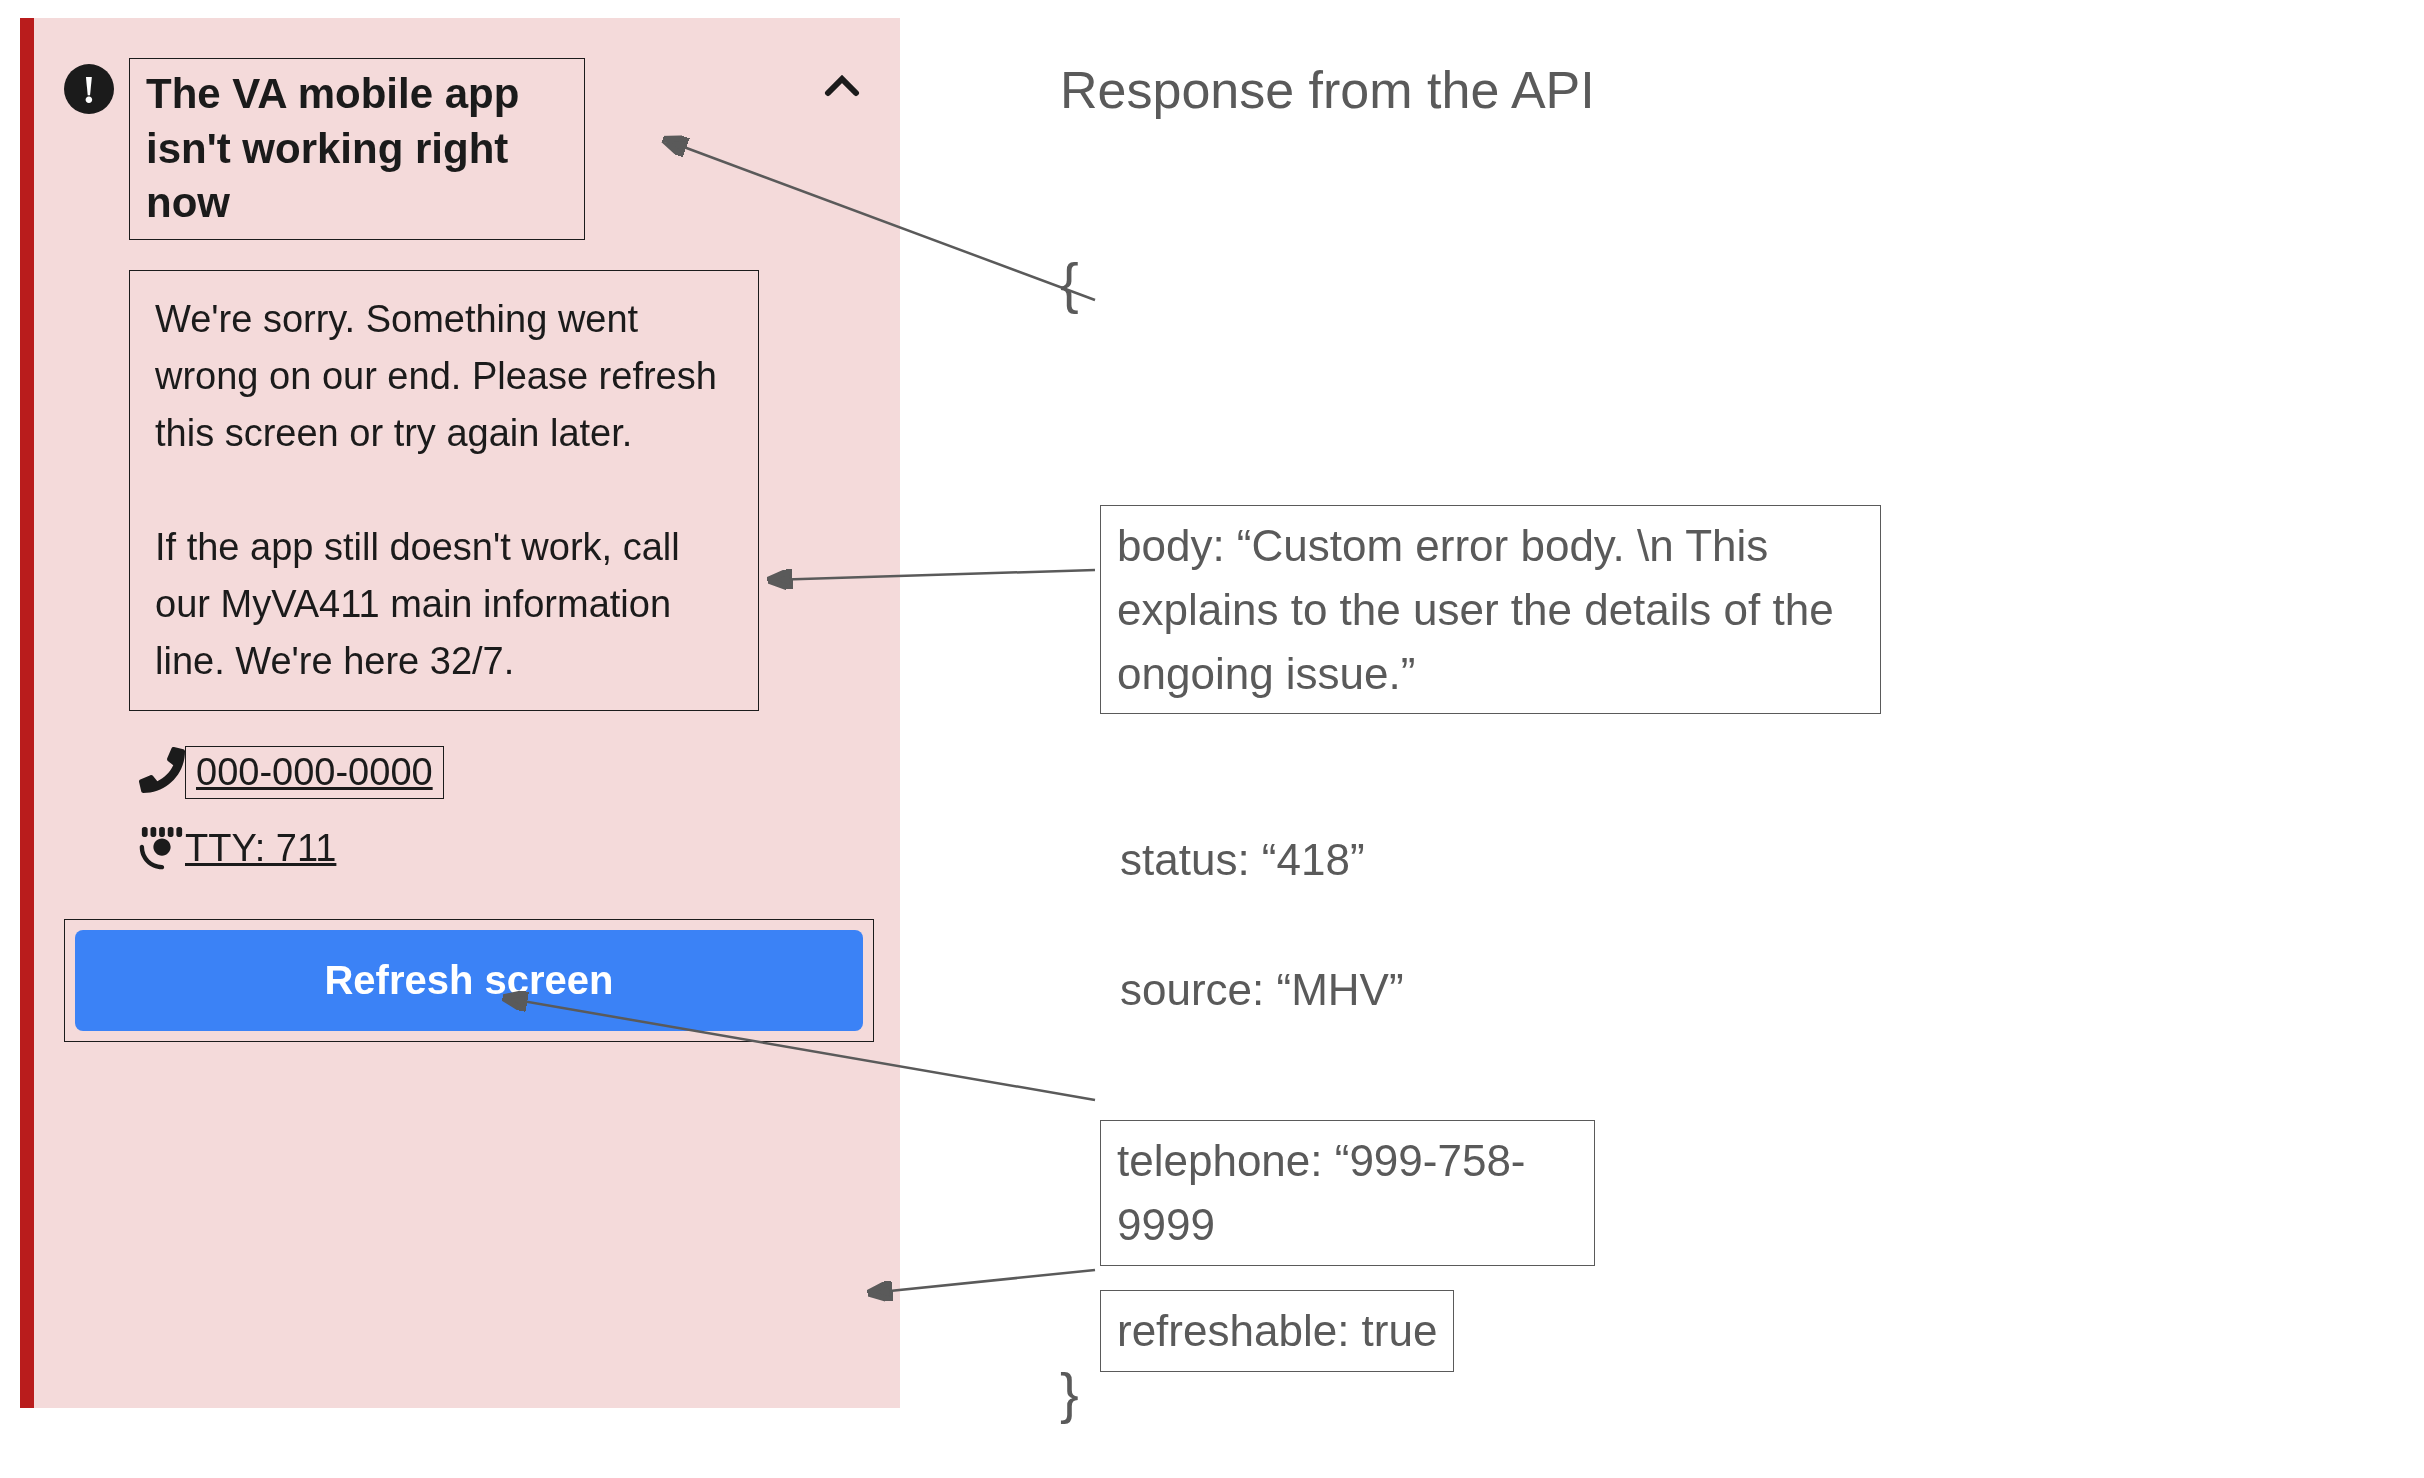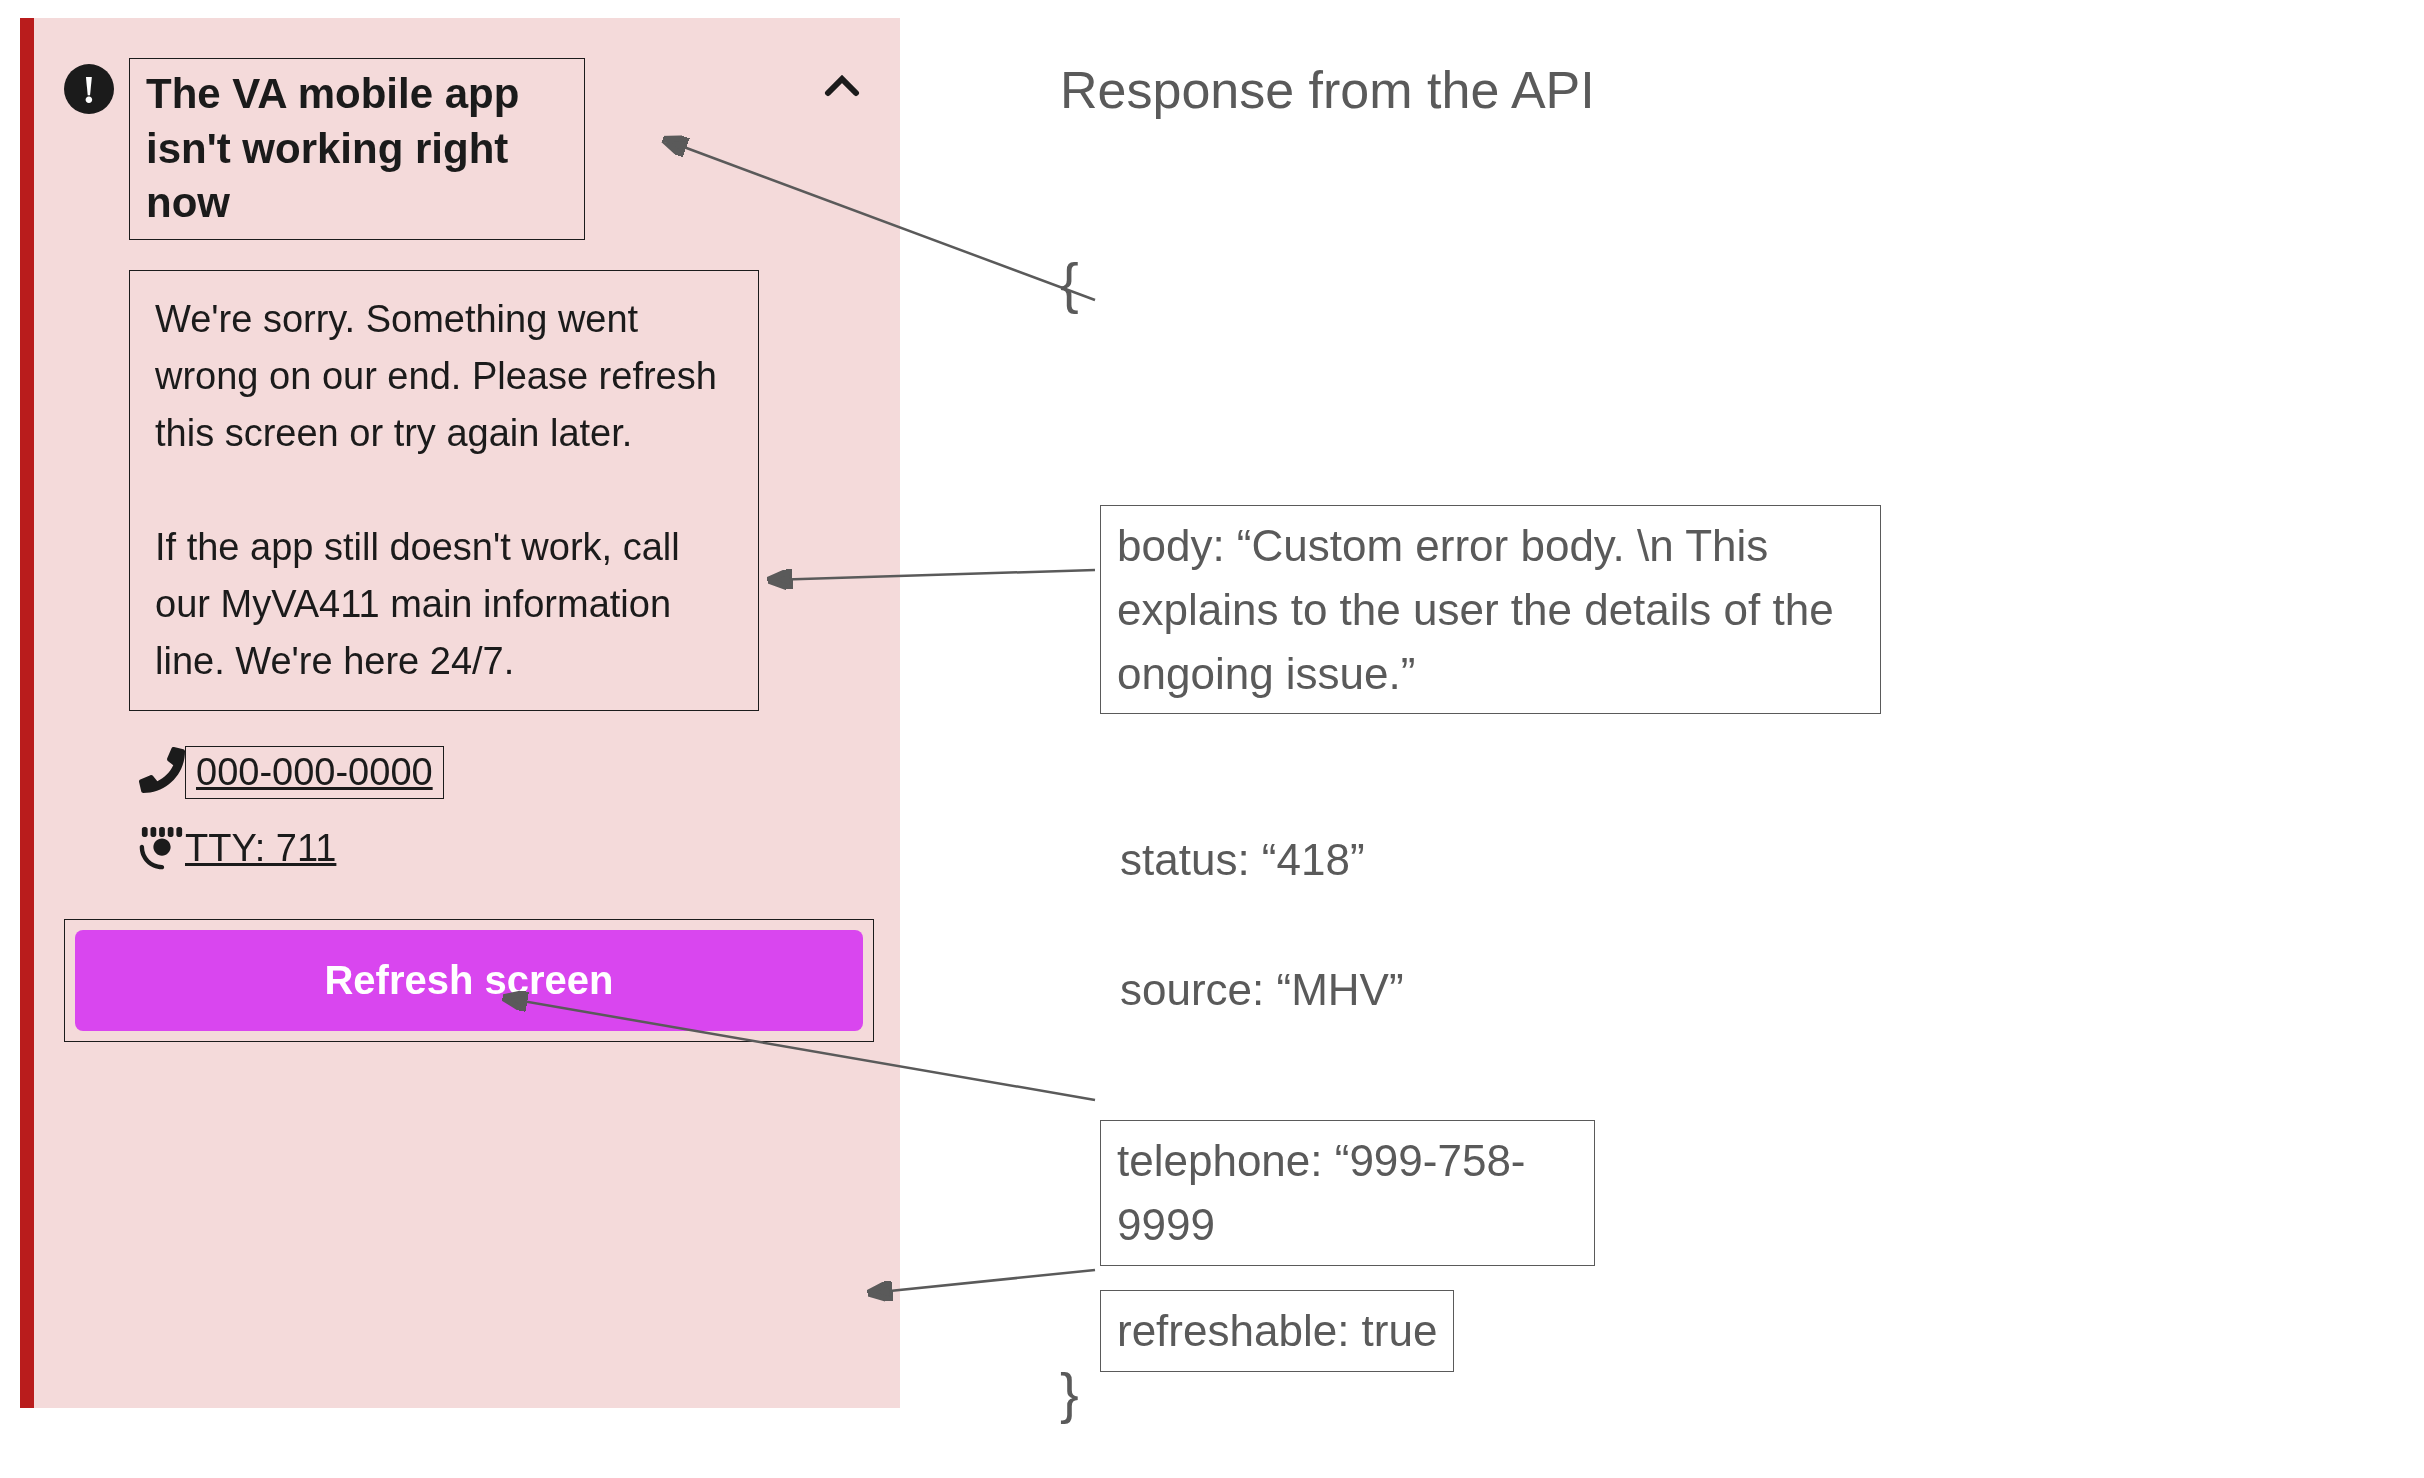--- a/index.html
+++ b/index.html
@@ -104,21 +104,21 @@
     }
     .refresh-btn-box {
       border: 1.5px solid #1b1b1b;
       margin-top: 45px;
       padding: 10px;
       width: 810px;
       margin-left: 0px;
     }
     .refresh-btn {
       width: 100%;
-      background: #d946ef;
+      background: #3b82f6;
       color: #fff;
       border: none;
       padding: 28px 0;
       font-size: 40px;
       font-weight: 700;
       border-radius: 8px;
       cursor: pointer;
     }
     
     .api-response {
@@ -190,21 +190,21 @@
       <div class="chevron-btn">
         <svg width="36" height="24">
           <path d="M 4 20 L 18 6 L 32 20" stroke="#1b1b1b" stroke-width="6" fill="none" stroke-linecap="round"></path>
         </svg>
       </div>
     </div>
 
     <div class="alert-body-box">
       <div class="alert-body">We're sorry. Something went wrong on our end. Please refresh this screen or try again later.
 
-If the app still doesn't work, call our MyVA411 main information line. We're here 24/7.</div>
+If the app still doesn't work, call our MyVA411 main information line. We're here 32/7.</div>
     </div>
 
     <div class="contact-row">
       <span class="phone-icon">
         <svg viewBox="0 0 512 512">
             <path d="M493.4 24.6l-104-24c-11.3-2.6-22.9 3.3-27.5 13.9l-48 112c-4.2 9.8-1.4 21.3 6.9 28l60.6 49.6c-36 76.7-98.9 140.5-177.2 177.2l-49.6-60.6c-6.8-8.3-18.2-11.1-28-6.9l-112 48C3.9 366.5-2 378.1.6 389.4l24 104C27.1 504.2 36.7 512 48 512c256.1 0 464-207.5 464-464 0-11.2-7.7-20.9-18.6-23.4z"></path>
           </svg>
       </span>
       <div class="phone-box">
         <a class="phone-text">000-000-0000</a>

